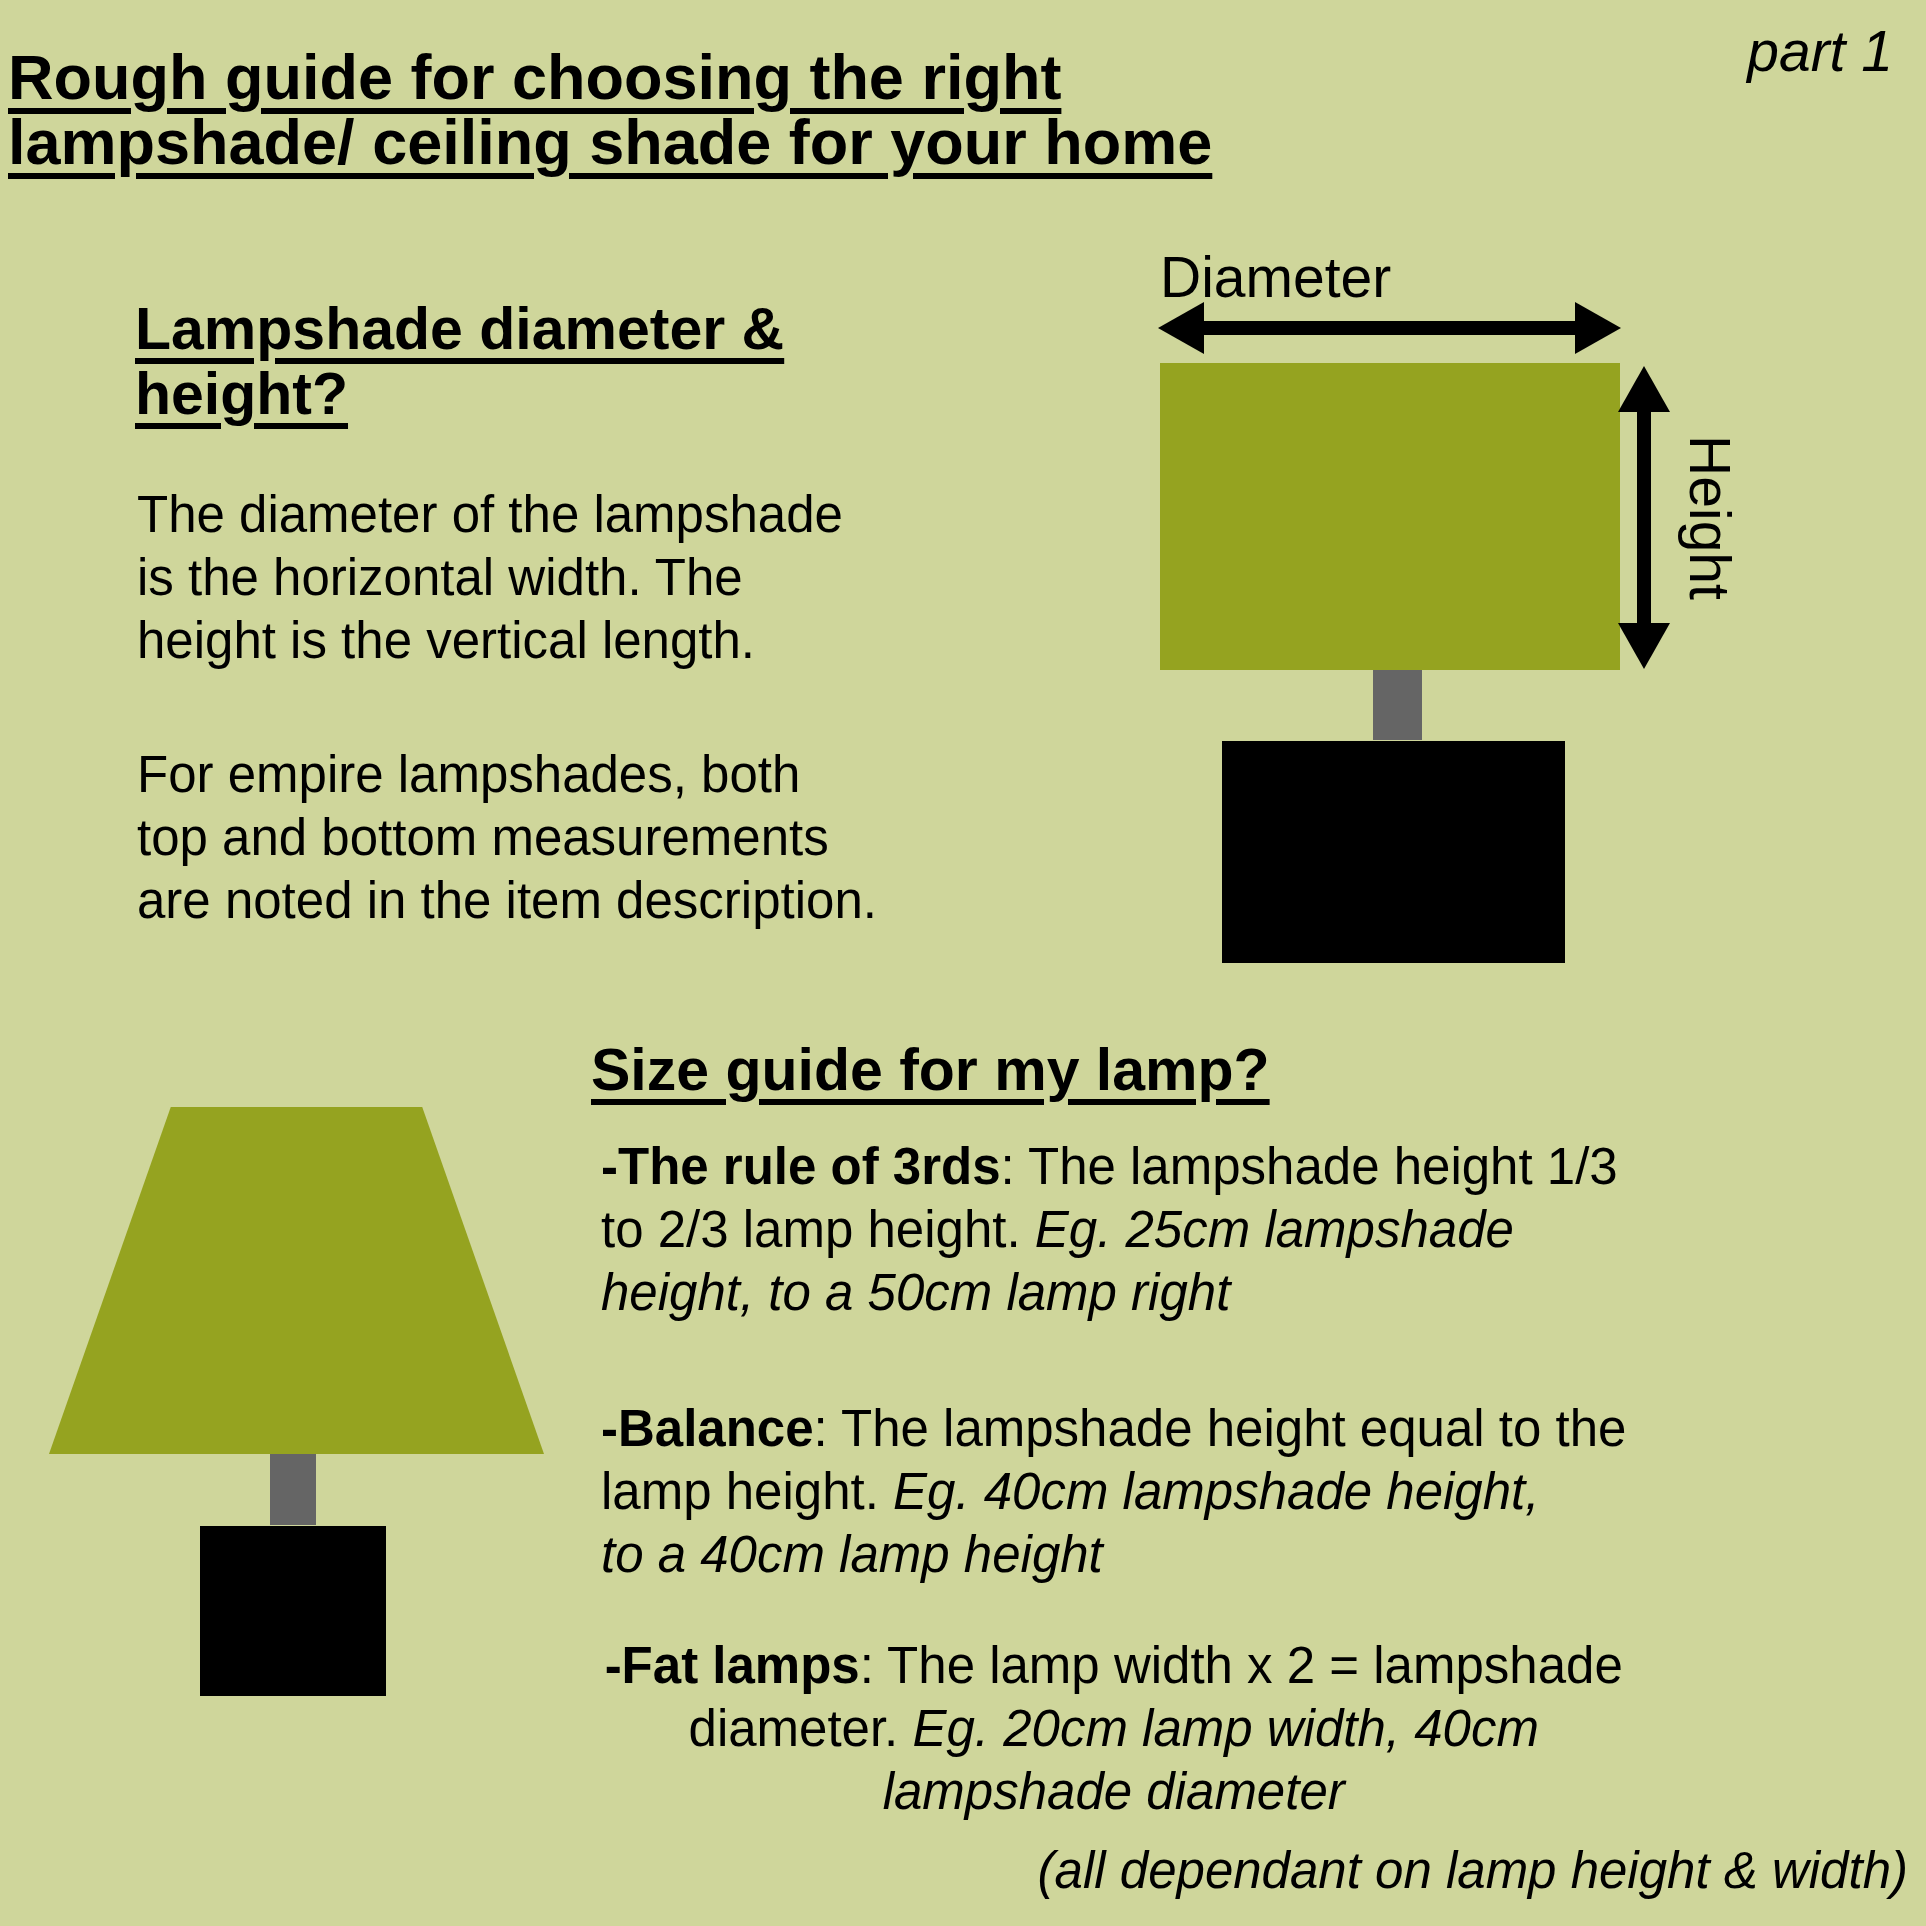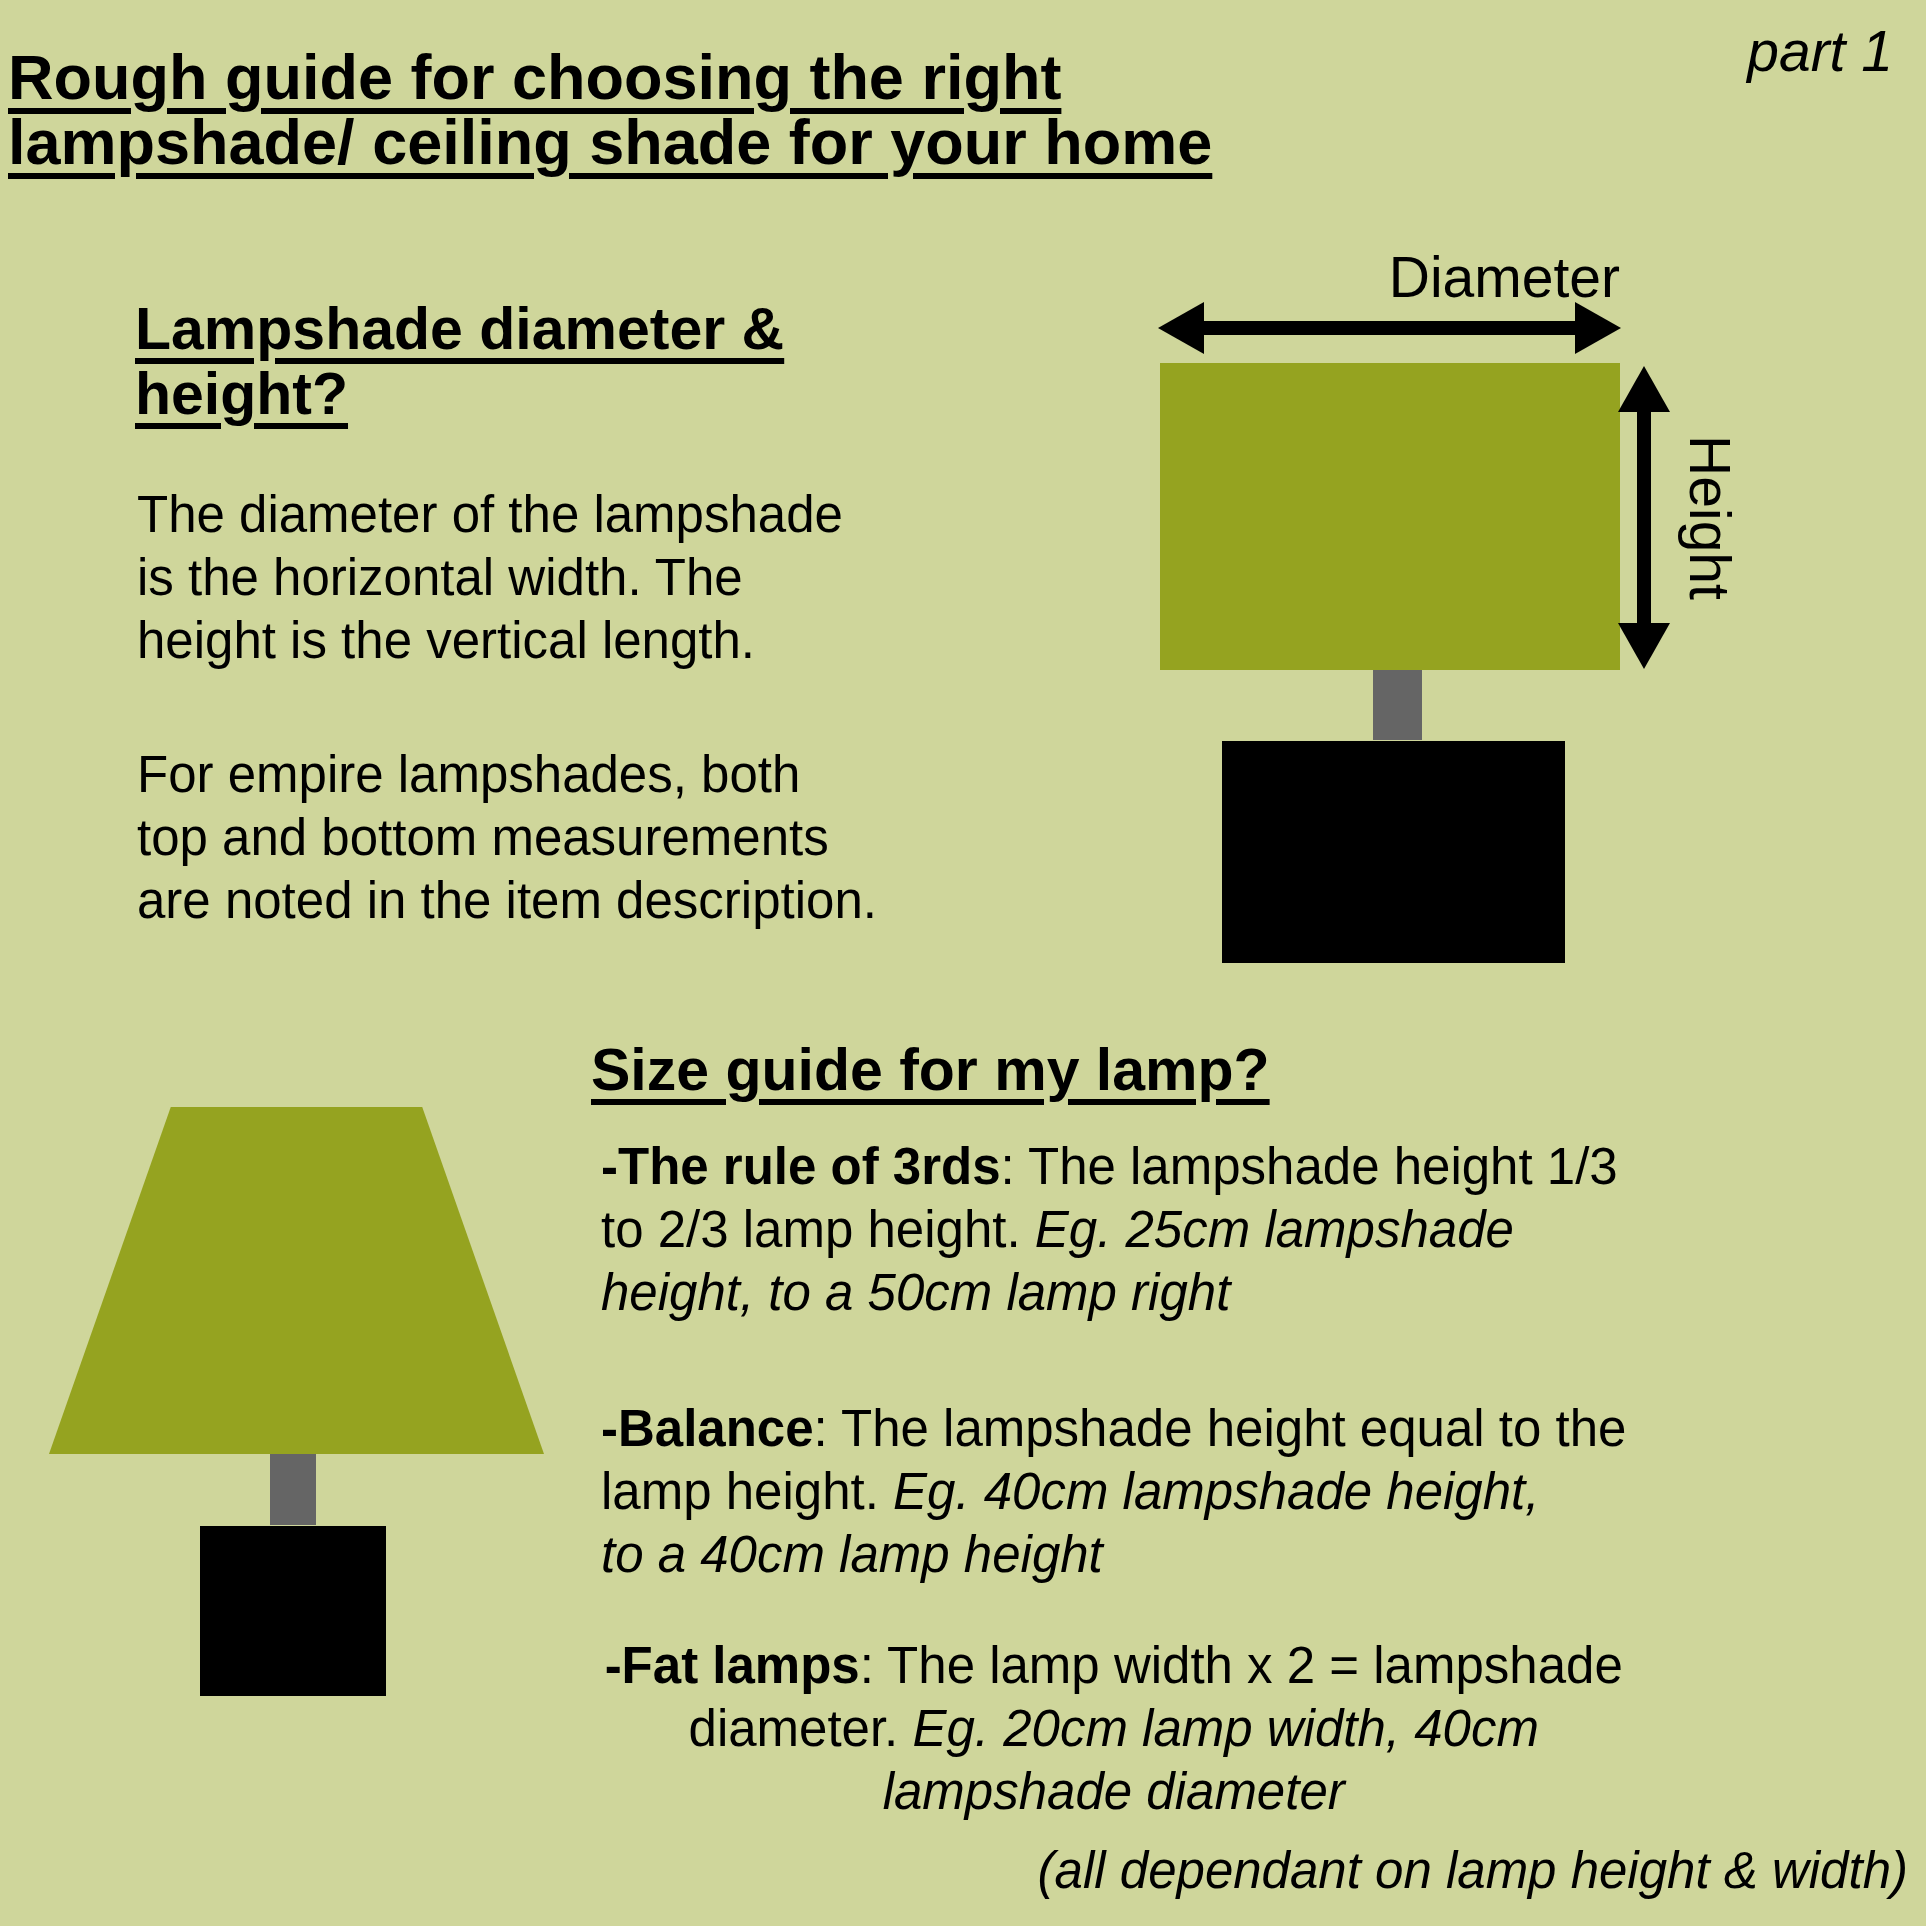--- a/index.html
+++ b/index.html
@@ -29,21 +29,21 @@
     position:absolute;left:135px;top:297px;
     font-size:59px;line-height:65px;font-weight:bold;
   }
   .para{font-size:51px;line-height:63px;}
   .para1{position:absolute;left:137px;top:483px;}
   .para2{position:absolute;left:137px;top:743px;}
 
   
   .diameter-label{
     position:absolute;left:1160px;top:244px;width:460px;
-    text-align:right;font-size:57px;
+    text-align:left;font-size:57px;
   }
   .h-arrow{position:absolute;left:1158px;top:302px;width:463px;height:51px;}
   .ha-shaft{position:absolute;left:38px;right:38px;top:19px;height:14px;background:var(--ink,#000);}
   .ha-head-l{position:absolute;left:0;top:0;width:0;height:0;
     border-top:26px solid transparent;border-bottom:26px solid transparent;
     border-right:46px solid var(--ink,#000);}
   .ha-head-r{position:absolute;right:0;top:0;width:0;height:0;
     border-top:26px solid transparent;border-bottom:26px solid transparent;
     border-left:46px solid var(--ink,#000);}
   .shade-rect{position:absolute;left:1160px;top:363px;width:460px;height:307px;background:var(--shade,#95a320);}

